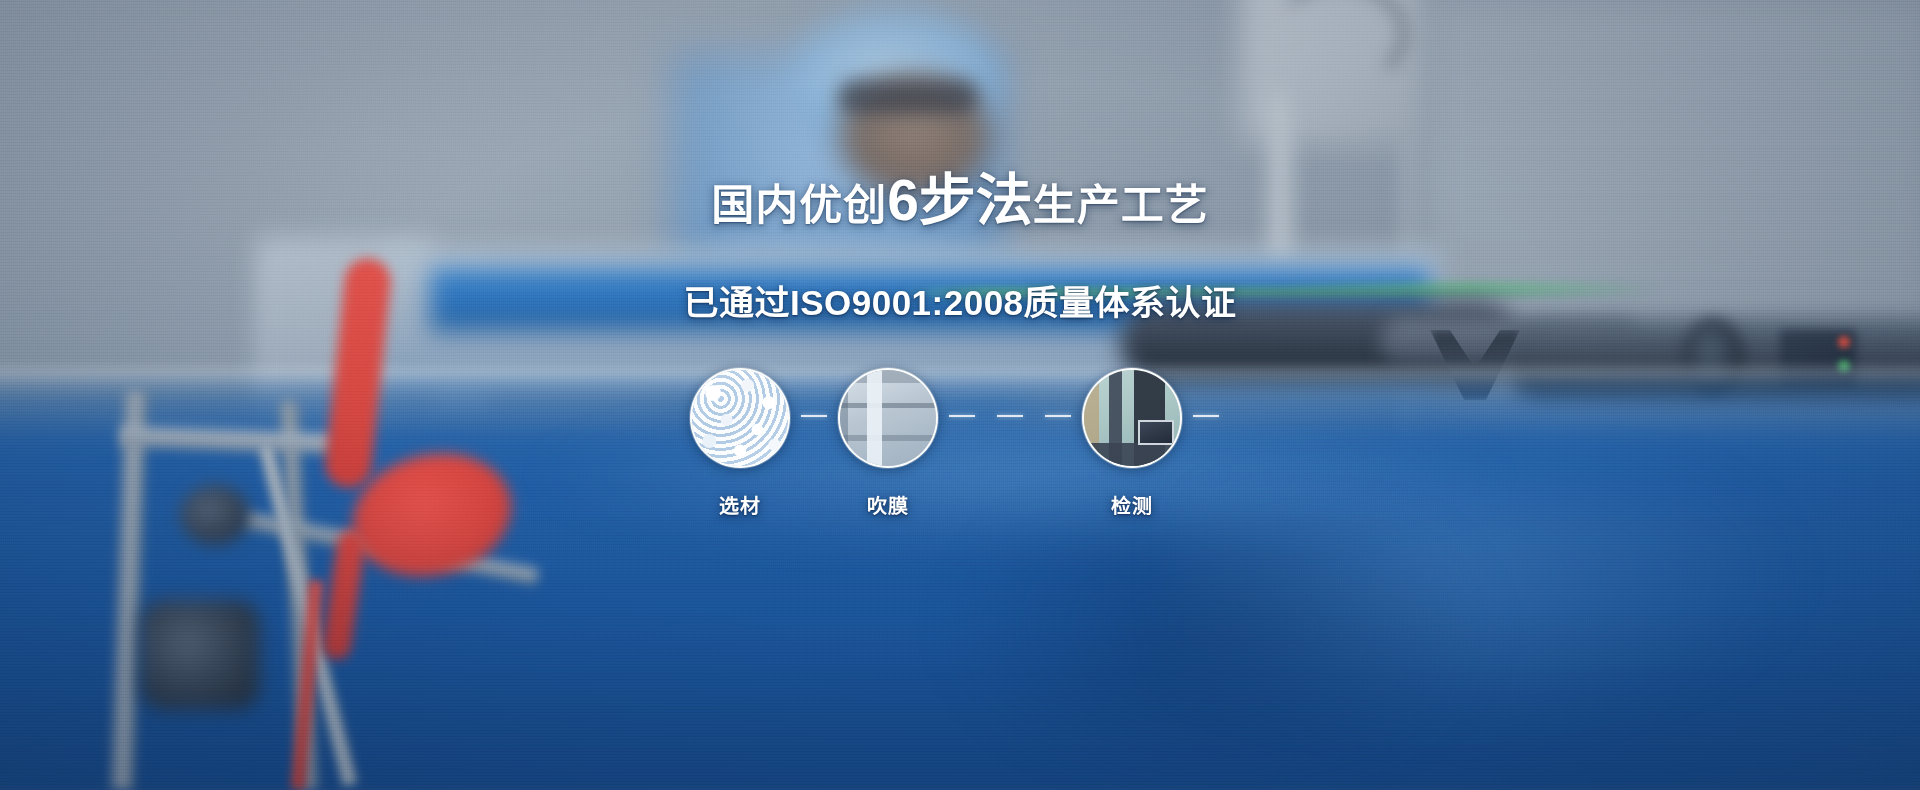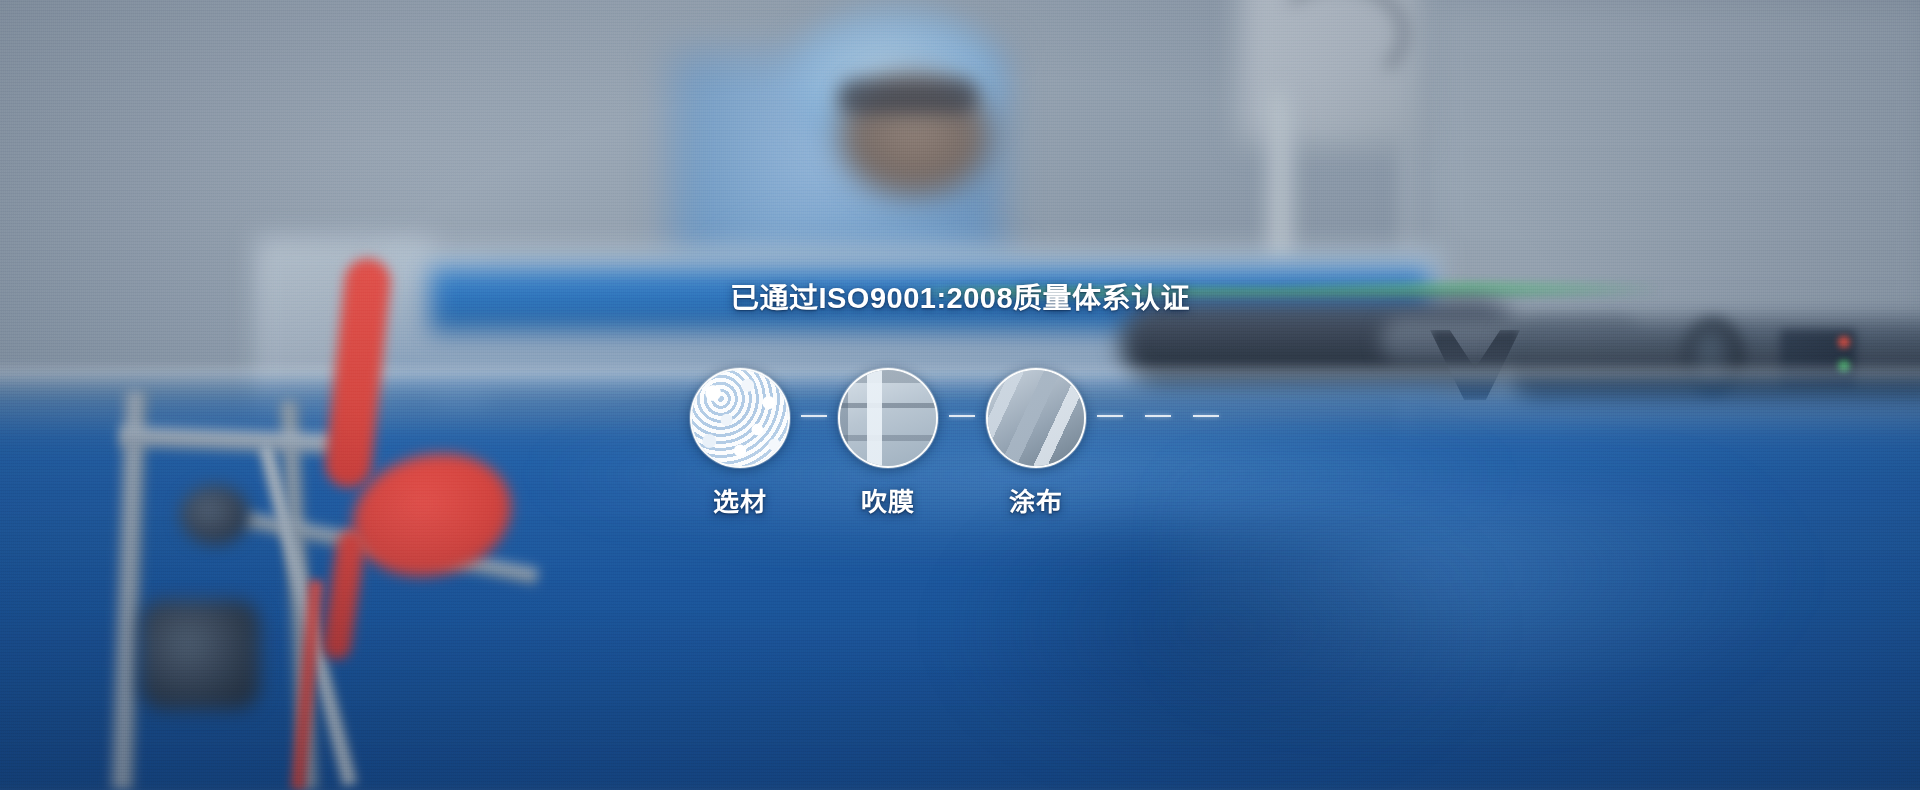--- a/index.html
+++ b/index.html
@@ -262,40 +262,40 @@
     color:#ffffff;
     text-shadow:0 2px 10px rgba(10,35,70,.55), 0 1px 2px rgba(10,35,70,.5);
     line-height:1;
   }
   .hl-sm{font-size:43px;font-weight:700;letter-spacing:1px;vertical-align:baseline;}
   .hl-lg{font-size:57px;font-weight:700;letter-spacing:0px;vertical-align:baseline;}
 
   .subhead{
     position:absolute;left:0;right:0;top:274px;
     text-align:center;white-space:nowrap;
-    color:#ffffff;font-size:29px;font-weight:700;letter-spacing:.5px;
+    color:#ffffff;font-size:35px;font-weight:700;letter-spacing:.5px;
     text-shadow:0 2px 8px rgba(8,30,64,.6), 0 1px 2px rgba(8,30,64,.6);
   }
 
   .steps{
     position:absolute;left:0;right:0;top:368px;
     display:flex;justify-content:center;align-items:flex-start;
   }
   .step{
     width:100px;display:flex;flex-direction:column;align-items:center;
   }
   .thumb{
     width:96px;height:96px;border-radius:50%;
     border:2px solid rgba(255,255,255,.92);
     box-shadow:0 0 0 1px rgba(255,255,255,.25), 0 2px 12px rgba(6,28,60,.45);
     overflow:hidden;position:relative;background:#c9d2da;
   }
   .thumb .art{position:absolute;inset:0;}
   .step-label{
-    margin-top:13px;color:#fff;font-size:26px;font-weight:700;letter-spacing:1px;
+    margin-top:22px;color:#fff;font-size:20px;font-weight:700;letter-spacing:1px;
     text-shadow:0 2px 8px rgba(8,30,64,.62), 0 1px 2px rgba(8,30,64,.6);
     white-space:nowrap;
   }
   .connector{
     width:48px;height:96px;display:flex;align-items:center;justify-content:center;
   }
   .connector i{
     display:block;width:26px;height:2px;background:rgba(255,255,255,.85);
     box-shadow:0 0 4px rgba(255,255,255,.5);
   }
@@ -429,20 +429,23 @@
     <div class="bg-red-3"></div>
     <div class="bg-red-4"></div>
 
     <div class="bg-haze"></div>
     <div class="bg-vignette"></div>
     <div class="bg-noise"></div>
   </div>
 
   <div class="content">
 
+    <div class="headline">
+      <span class="hl-sm">国内优创</span><span class="hl-lg">6步法</span><span class="hl-sm">生产工艺</span>
+    </div>
 
     <div class="subhead">已通过ISO9001:2008质量体系认证</div>
 
     <div class="steps">
 
       <div class="step">
         <div class="thumb">
             <div class="art art-pellets"></div>
           </div>
         <div class="step-label">选材</div>
@@ -456,36 +459,36 @@
         <div class="thumb">
             <div class="art art-blow"></div>
           </div>
         <div class="step-label">吹膜</div>
       </div>
 
       <div class="connector">
           <i></i>
         </div>
 
-      <div class="step">
-        <div class="thumb">
-            <div class="art art-coat"></div>
-          </div>
-        <div class="step-label">涂布</div>
-      </div>
 
       <div class="connector">
           <i></i>
         </div>
 
 
       <div class="connector">
           <i></i>
         </div>
 
+      <div class="step">
+        <div class="thumb">
+            <div class="art art-test"></div>
+          </div>
+        <div class="step-label">检测</div>
+      </div>
 
       <div class="connector">
           <i></i>
         </div>
 
 
     </div>
   </div>
 </div>
 

